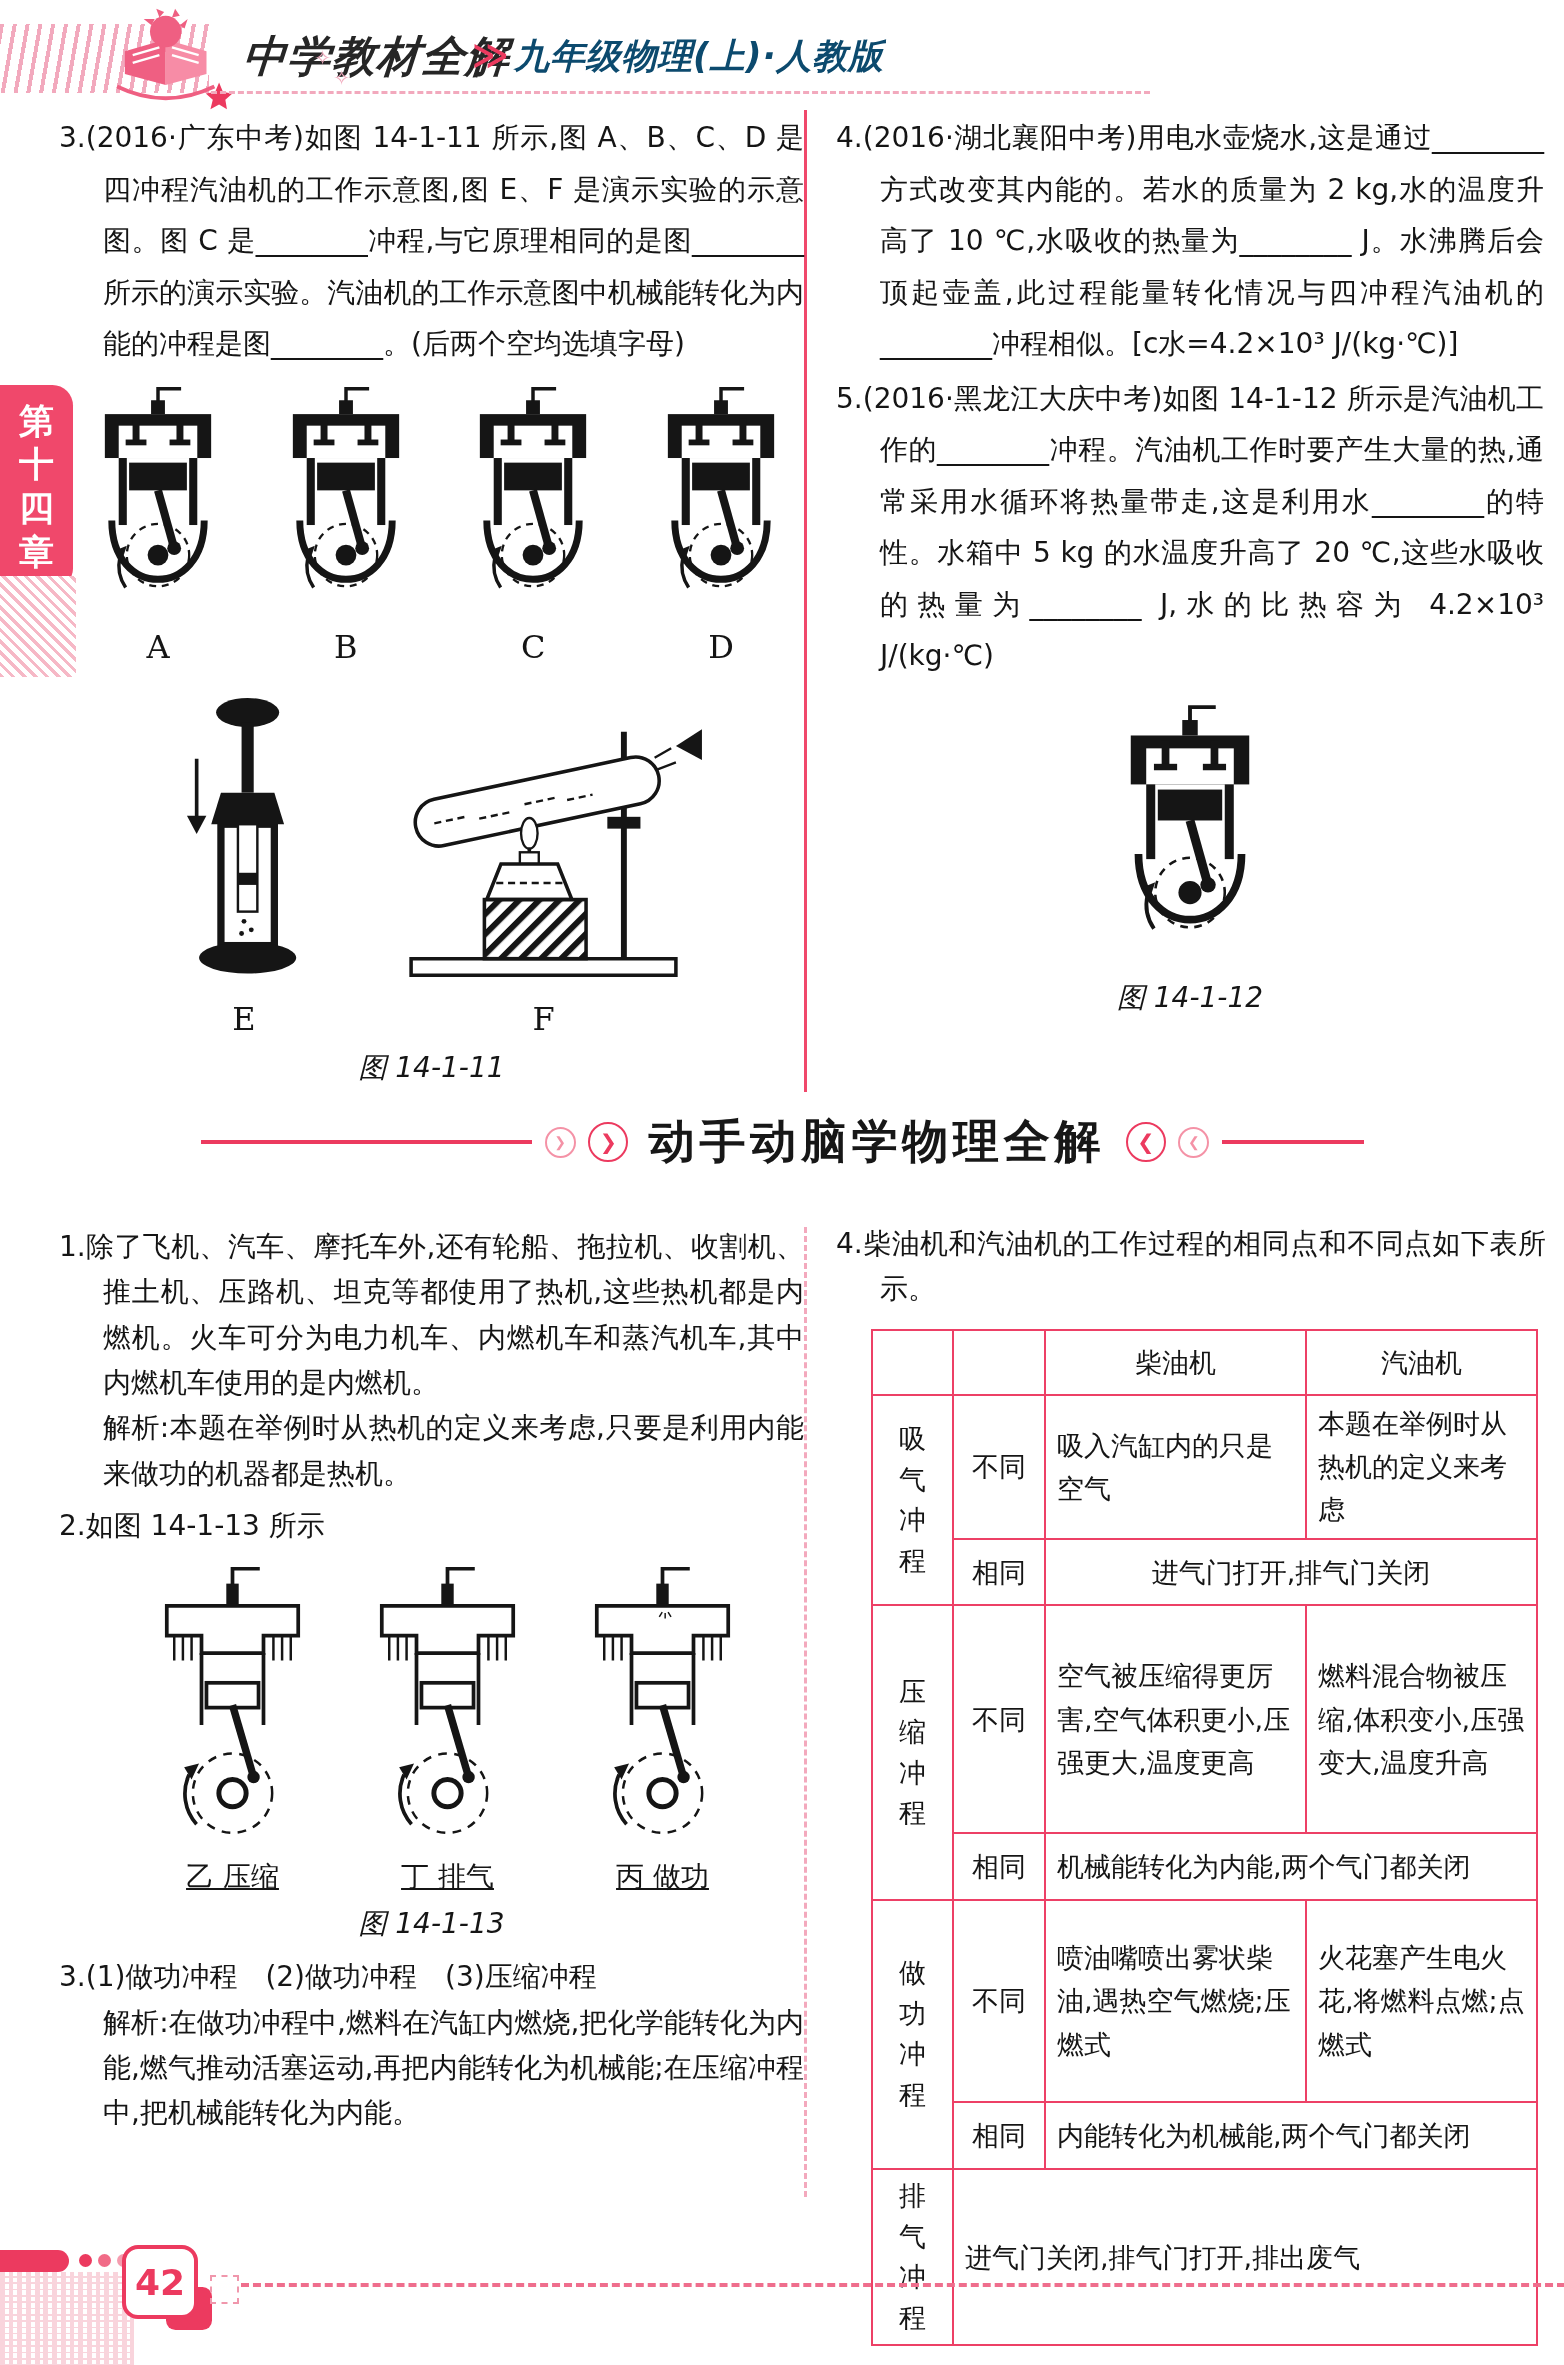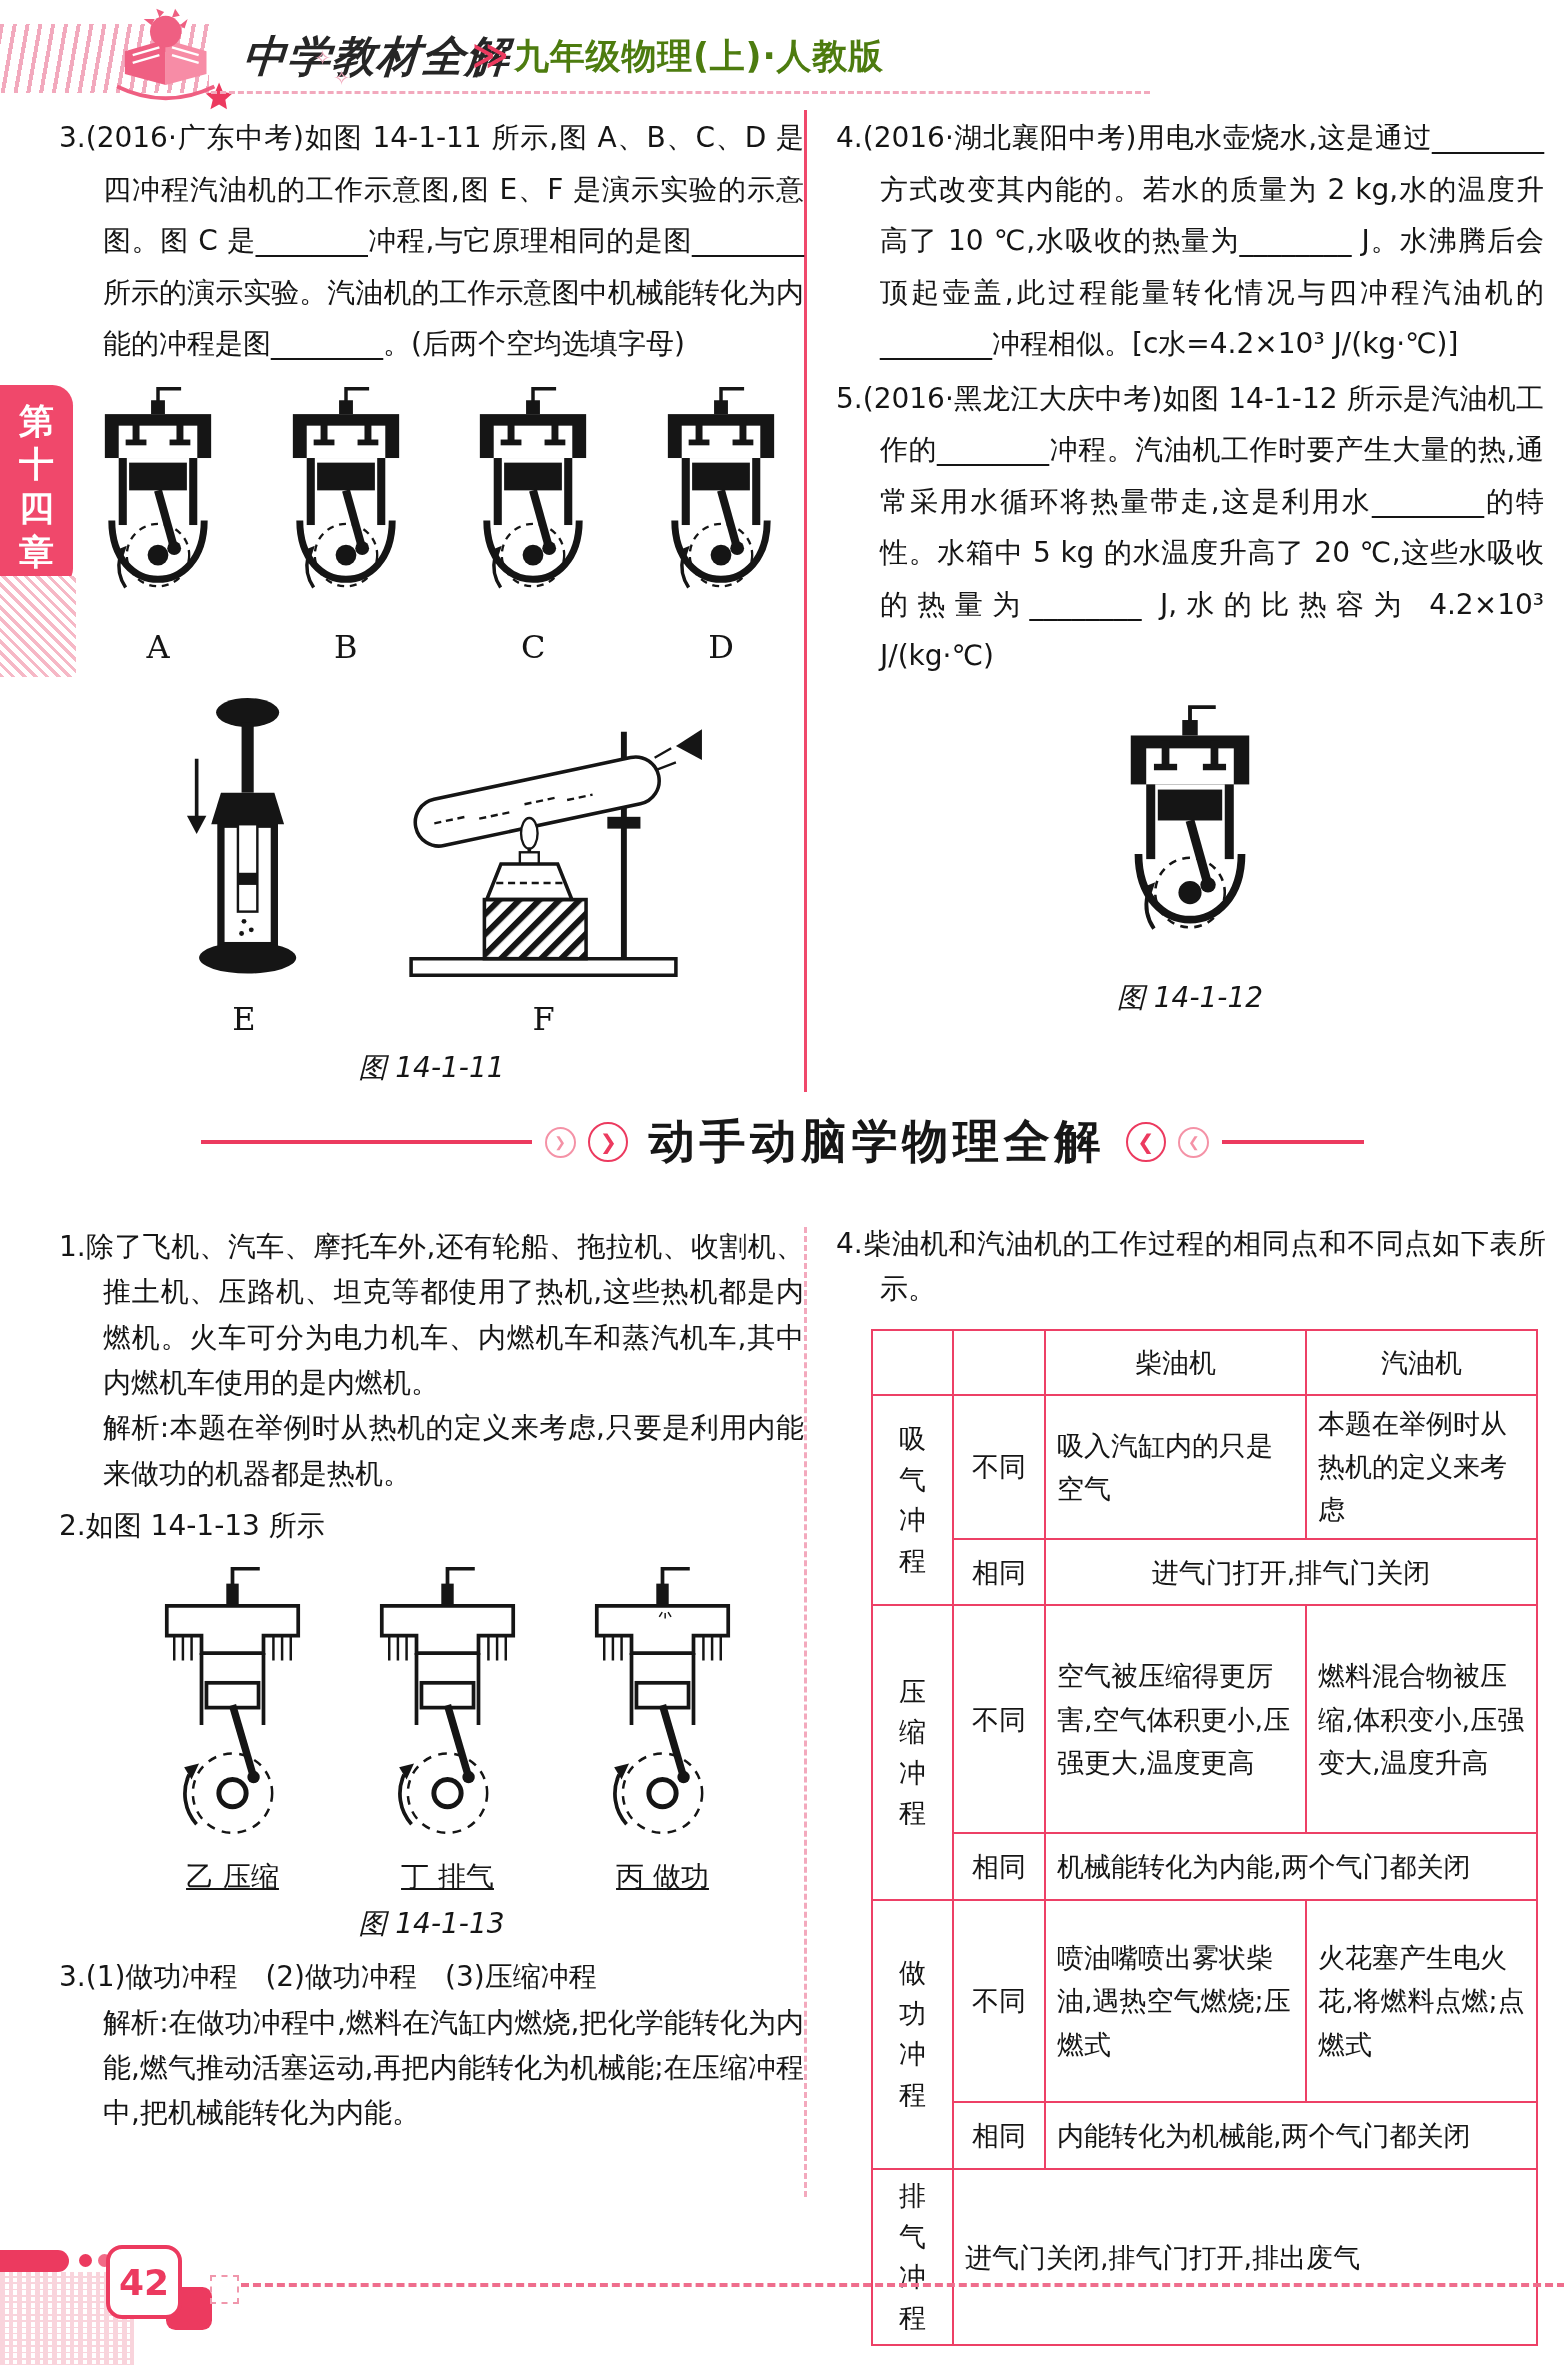--- a/index.html
+++ b/index.html
@@ -7,21 +7,21 @@
   .page{position:relative;width:1565px;height:2366px;background:#fff;overflow:hidden;}
 
   
   .hdr-stripes{position:absolute;left:0;top:24px;width:209px;height:69px;
     background:repeating-linear-gradient(100deg,#f2a9bd 0 4px,transparent 4px 12.6px);}
   .logo{position:absolute;left:101px;top:8px;}
   .series-title{position:absolute;left:243px;top:28px;font-size:43px;font-weight:bold;
     font-style:italic;color:#262626;letter-spacing:1.6px;transform:skewX(-4deg);}
   .hdr-sep{position:absolute;left:472px;top:35px;font-size:35px;color:#ec3a5f;font-weight:bold;}
   .hdr-subtitle{position:absolute;left:514px;top:33px;font-size:35px;font-weight:bold;
-    color:#4d7c0f;letter-spacing:0.8px;}
+    font-style:italic;color:#0c4a6e;letter-spacing:0.8px;}
   .hdr-dash{position:absolute;left:211px;top:91px;width:939px;border-top:3.2px dashed #f2a9bd;}
   .sparkle{position:absolute;color:#f2a9bd;font-size:20.5px;}
 
   
   .chapter-tab{position:absolute;left:0;top:385px;width:73px;height:204px;background:#f0486b;
     border-radius:0 20.5px 20.5px 0;color:#fff;display:flex;align-items:center;justify-content:center;}
   .chapter-tab .vt{width:38px;font-size:35px;font-weight:bold;word-break:break-all;
     text-align:center;line-height:1.25;}
   .side-hatch{position:absolute;left:0;top:576px;width:76px;height:101px;
     background:repeating-linear-gradient(45deg,#f6b8c6 0 3.2px,#fff 3.2px 8px);}
@@ -66,21 +66,21 @@
   td.c-diesel{width:237px;}
   td.c-head{text-align:center;font-weight:normal;}
   .vt2{width:32px;margin:0 auto;word-break:break-all;text-align:center;line-height:1.5;}
 
   
   .foot-pill{position:absolute;left:0;top:2250px;width:69px;height:22px;background:#ec3a5f;
     border-radius:0 12.6px 12.6px 0;}
   .foot-dot{position:absolute;top:2254px;width:13.4px;height:13.4px;border-radius:50%;background:#ec3a5f;}
   .badge-shadow{position:absolute;left:166px;top:2287px;width:46px;height:43px;background:#ec3a5f;
     border-radius:9.5px;}
-  .page-badge{position:absolute;left:106px;top:2245px;width:68px;height:66px;background:#fff;
+  .page-badge{position:absolute;left:122px;top:2245px;width:68px;height:66px;background:#fff;
     border:4px solid #ec3a5f;border-radius:16px;display:flex;align-items:center;justify-content:center;
     font-size:36px;font-weight:bold;color:#ec3a5f;}
   .dsq{position:absolute;left:210px;top:2275px;width:25px;height:25px;border:2.4px dashed #f097ac;}
   .foot-dash{position:absolute;left:241px;top:2283px;width:1324px;border-top:4.7px dashed #ef6e8d;}
   .foot-hatch{position:absolute;left:0;top:2272px;width:134px;height:94px;opacity:.6;
     background:repeating-linear-gradient(0deg,#f6b8c6 0 1.6px,transparent 1.6px 6.3px),
                repeating-linear-gradient(90deg,#f6b8c6 0 4.7px,transparent 4.7px 8.7px);}
 </style>
 </head>
 <body>

